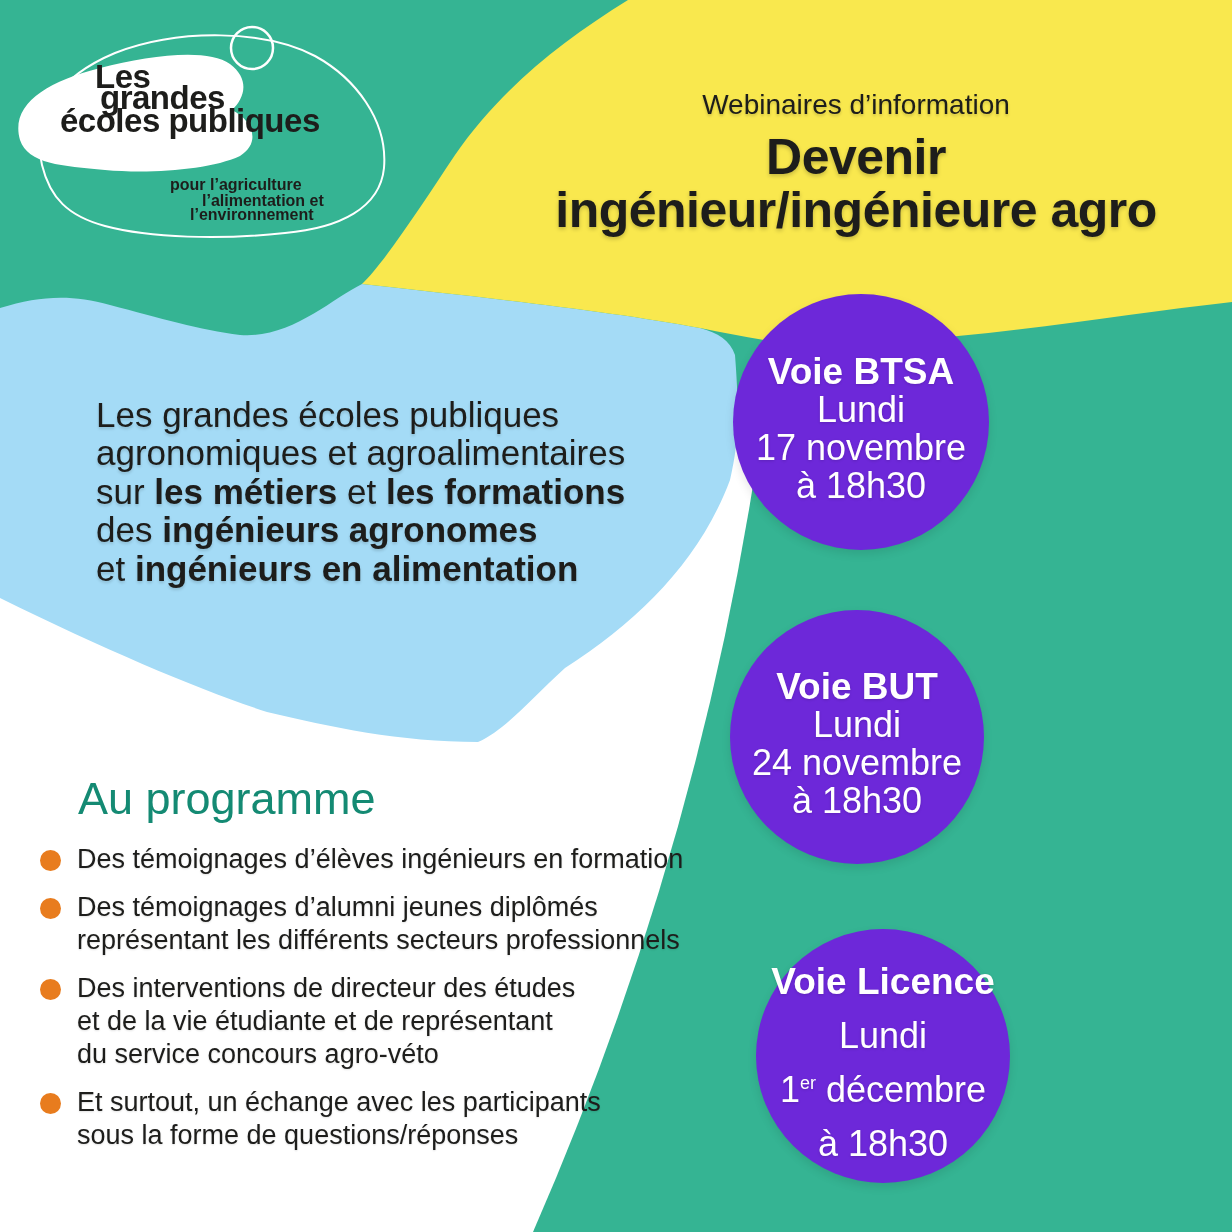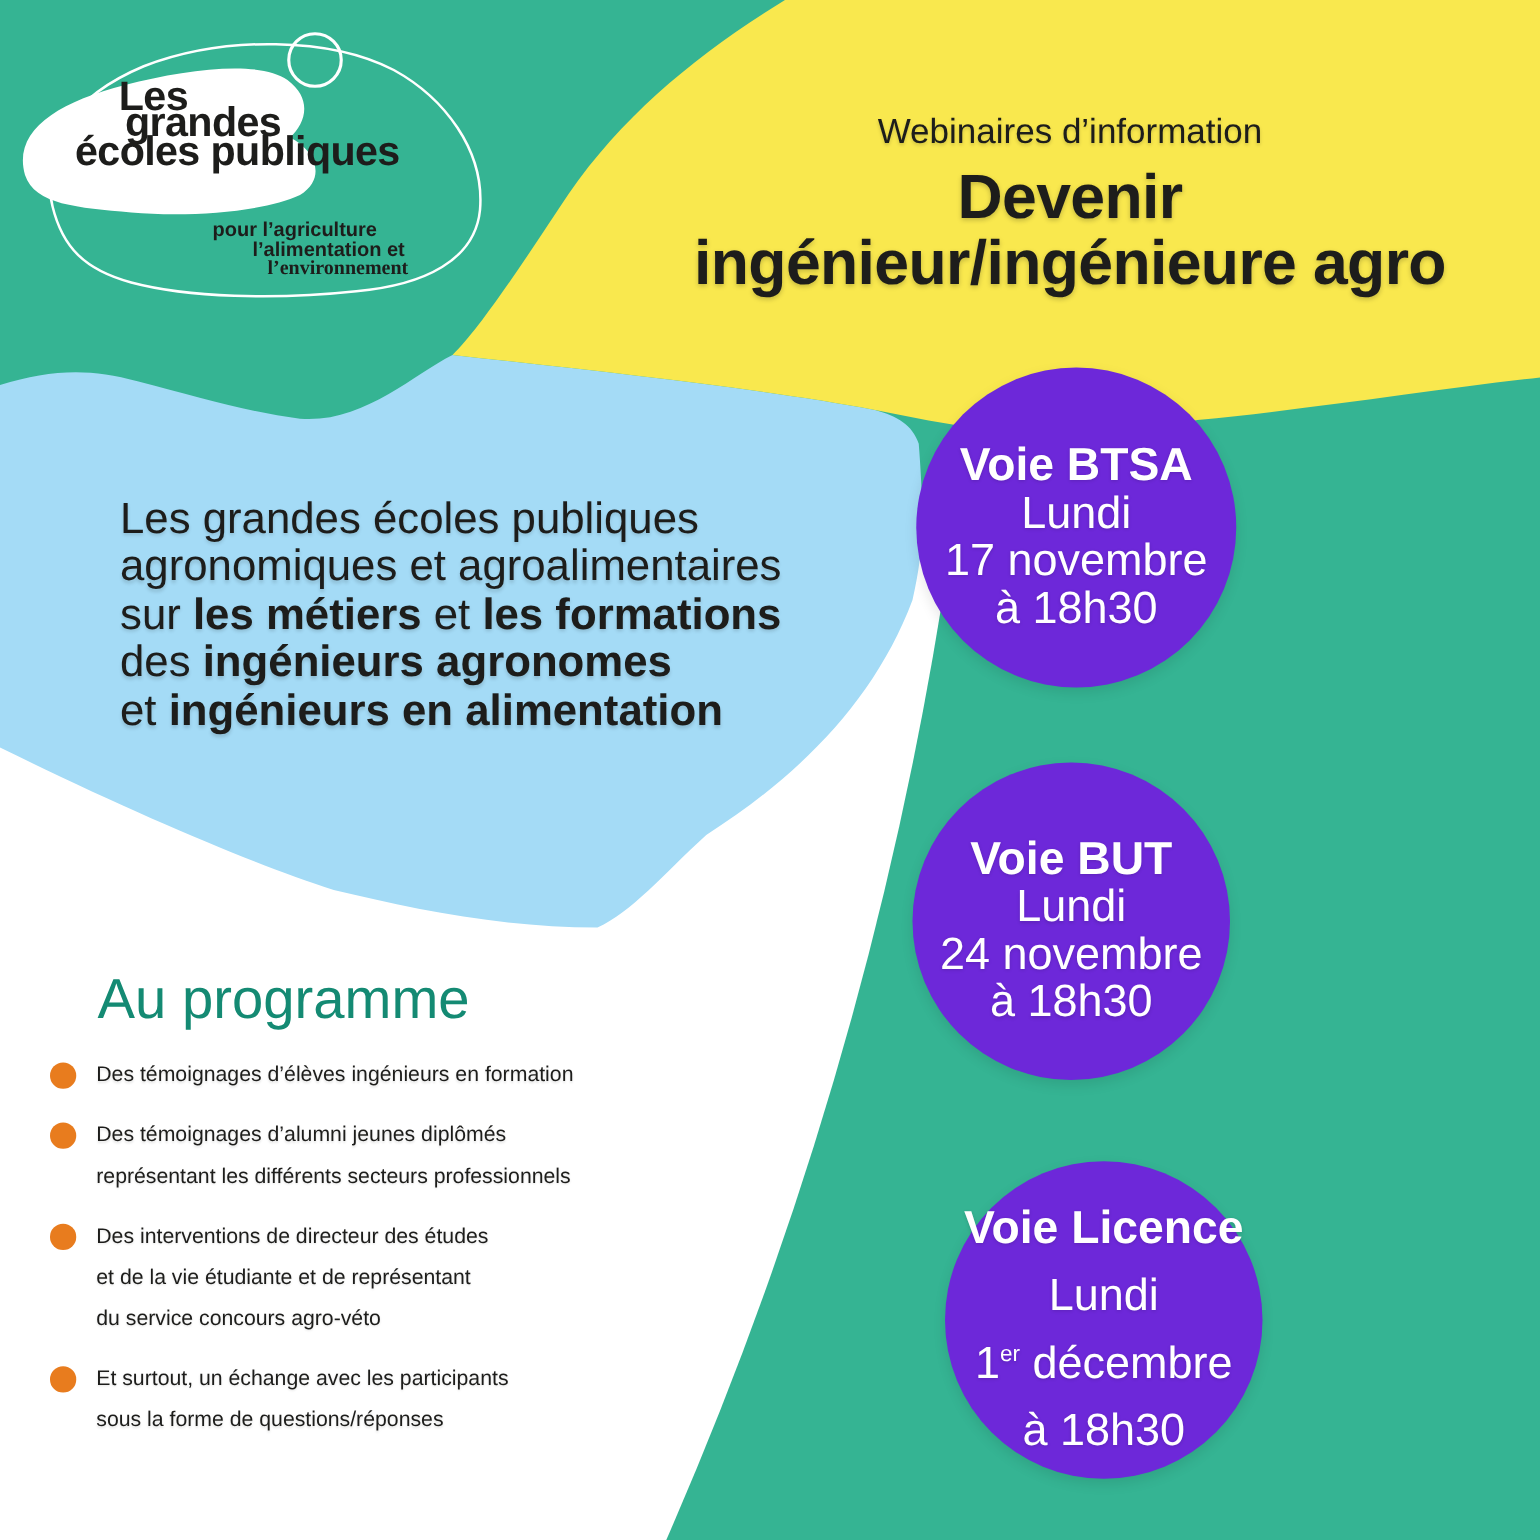--- a/index.html
+++ b/index.html
@@ -10,38 +10,38 @@
   .bg { position:absolute; inset:0; width:1232px; height:1232px; }
 
   
   .logo-line { position:absolute; font-weight:bold; font-size:33px; line-height:1; letter-spacing:-0.5px; white-space:nowrap; }
   .logo-l1 { left:95px;  top:60px; }
   .logo-l2 { left:100px; top:81px; }
   .logo-l3 { left:60px;  top:104px; }
   .logo-tag { position:absolute; font-weight:bold; font-size:16px; line-height:1; white-space:nowrap;margin-top:32px; }
   .logo-t1 { left:170px; top:145px; }
   .logo-t2 { left:202px; top:161px; }
-  .logo-t3 { left:214px; top:175px;font-family:Liberation Serif, serif; }
+  .logo-t3 { left:190px; top:175px; }
 
   
   .header { position:absolute; left:420px; top:88px; width:872px; text-align:center; }
   .header .kicker { font-size:28px; line-height:33px; margin-bottom:10px; text-shadow:0 2px 3px rgba(0,0,0,0.18); }
   .header .title { font-size:50px; font-weight:bold; line-height:53px; letter-spacing:-0.5px; text-shadow:0 2px 4px rgba(0,0,0,0.22); white-space:nowrap; }
 
   
   .intro { position:absolute; left:96px; top:396px; font-size:35px; line-height:38.4px; text-shadow:0 2px 3px rgba(0,0,0,0.15); }
   .intro-line { white-space:nowrap; }
   .intro b { font-weight:bold; }
 
   
   .prog-heading { position:absolute; left:78px; top:776px; font-size:45px; line-height:1; color:#148a73; }
   .bullets { position:absolute; left:40px; top:843px; display:flex; flex-direction:column; gap:15px; }
   .bullet-item { display:flex; align-items:flex-start; }
   .dot { width:21px; height:21px; border-radius:50%; background:#e87c1e; margin-top:7px; flex:0 0 auto; }
-  .bullet-text { margin-left:16px; font-size:17px; line-height:33px; text-shadow:0 1px 2px rgba(0,0,0,0.12); }
+  .bullet-text { margin-left:16px; font-size:27px; line-height:33px; text-shadow:0 1px 2px rgba(0,0,0,0.12); }
   .bullet-text div { white-space:nowrap; }
 
   
   .webinar-circle {
     position:absolute; border-radius:50%; background:#6d28d9;
     display:flex; flex-direction:column; align-items:center; justify-content:center;
     padding-top:14px; box-sizing:border-box;
     color:#ffffff; text-align:center; font-size:36px; line-height:38px;
     text-shadow:0 1px 3px rgba(0,0,0,0.15);
     box-shadow:0 4px 10px rgba(0,0,0,0.10);

